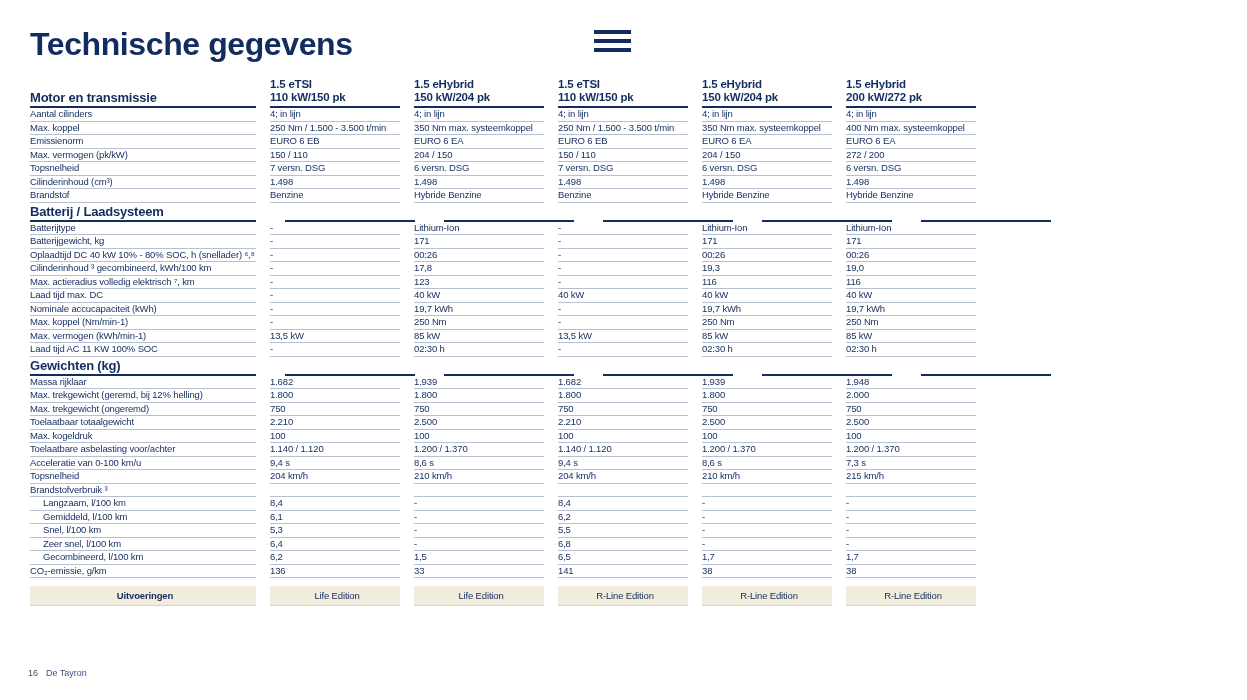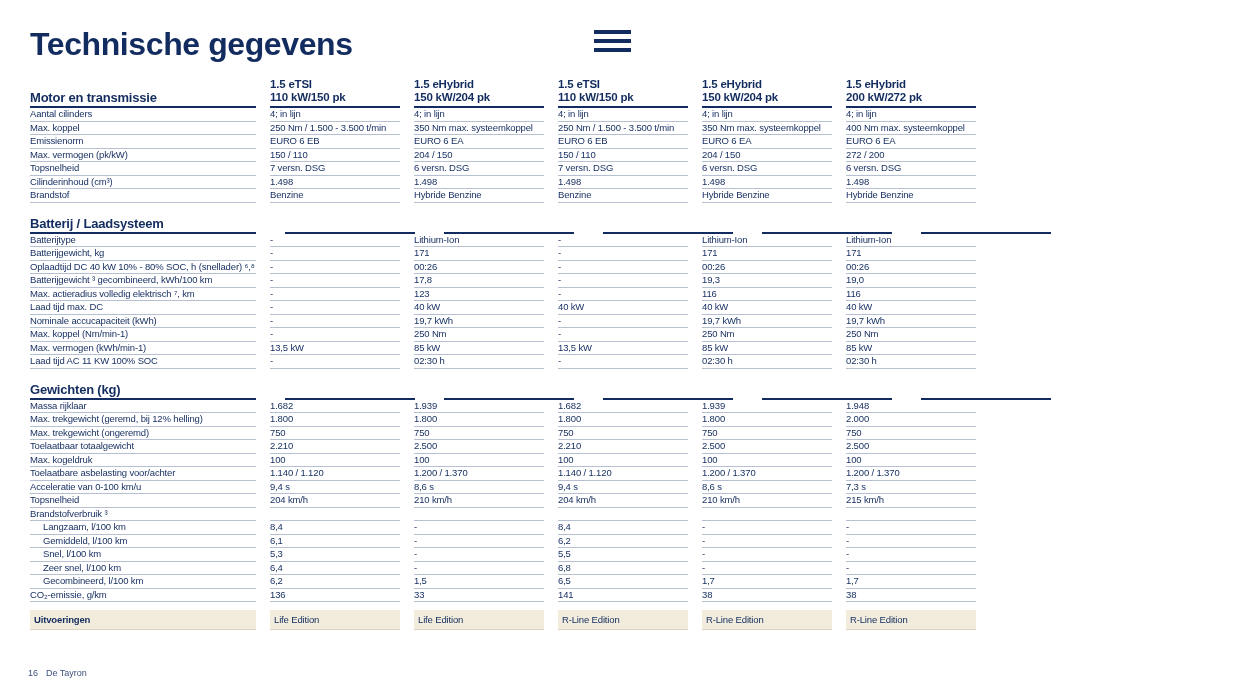--- a/index.html
+++ b/index.html
@@ -33,29 +33,29 @@
   }
   
   .head-row .cell {
     height:32px; border-bottom:2px solid #132c5f;
     display:flex; flex-direction:column; justify-content:flex-end;
     padding-bottom:2px;
   }
   .head-row .sec-title-cell { font-size:13px; font-weight:700; letter-spacing:-0.2px; }
   .colhead { font-weight:700; font-size:11.5px; line-height:13px; letter-spacing:-0.2px; }
   
-  .sec-head { margin-top:14px;gap:29px; }
+  .sec-head { margin-top:2px;gap:29px; }
   .sec-head .cell {
     height:17px; border-bottom:2px solid #132c5f;
     display:flex; align-items:flex-end; padding-bottom:1px;
   }
   .sec-head .sec-title { font-size:13px; font-weight:700; letter-spacing:-0.2px; line-height:14px; }
   .row.indent .label { padding-left:13px; }
   
-  .editions-row { margin-top:8px; }
+  .editions-row { margin-top:8px;text-align:center; }
   .editions-row .cell {
     height:20px; line-height:20px; background:#f1ecdc;
     border-bottom:1px solid #d9d3c2; padding-left:4px;
   }
   .editions-row .ed-label { font-weight:700; }
   .page-footer {
     position:absolute; left:28px; top:668px; font-size:9px; color:#3e517c; letter-spacing:0;
   }
   .page-footer .pg { margin-right:8px;margin-top:8px; }
 </style>
@@ -181,21 +181,21 @@
         </div>
         <div class="row">
           <div class="cell label">Oplaadtijd DC 40 kW 10% - 80% SOC, h (snellader) ⁶,⁸</div>
           <div class="cell val">-</div>
           <div class="cell val">00:26</div>
           <div class="cell val">-</div>
           <div class="cell val">00:26</div>
           <div class="cell val">00:26</div>
         </div>
         <div class="row">
-          <div class="cell label">Batterijgewicht ³ gecombineerd, kWh/100 km</div>
+          <div class="cell label">Cilinderinhoud ³ gecombineerd, kWh/100 km</div>
           <div class="cell val">-</div>
           <div class="cell val">17,8</div>
           <div class="cell val">-</div>
           <div class="cell val">19,3</div>
           <div class="cell val">19,0</div>
         </div>
         <div class="row">
           <div class="cell label">Max. actieradius volledig elektrisch ⁷, km</div>
           <div class="cell val">-</div>
           <div class="cell val">123</div>

